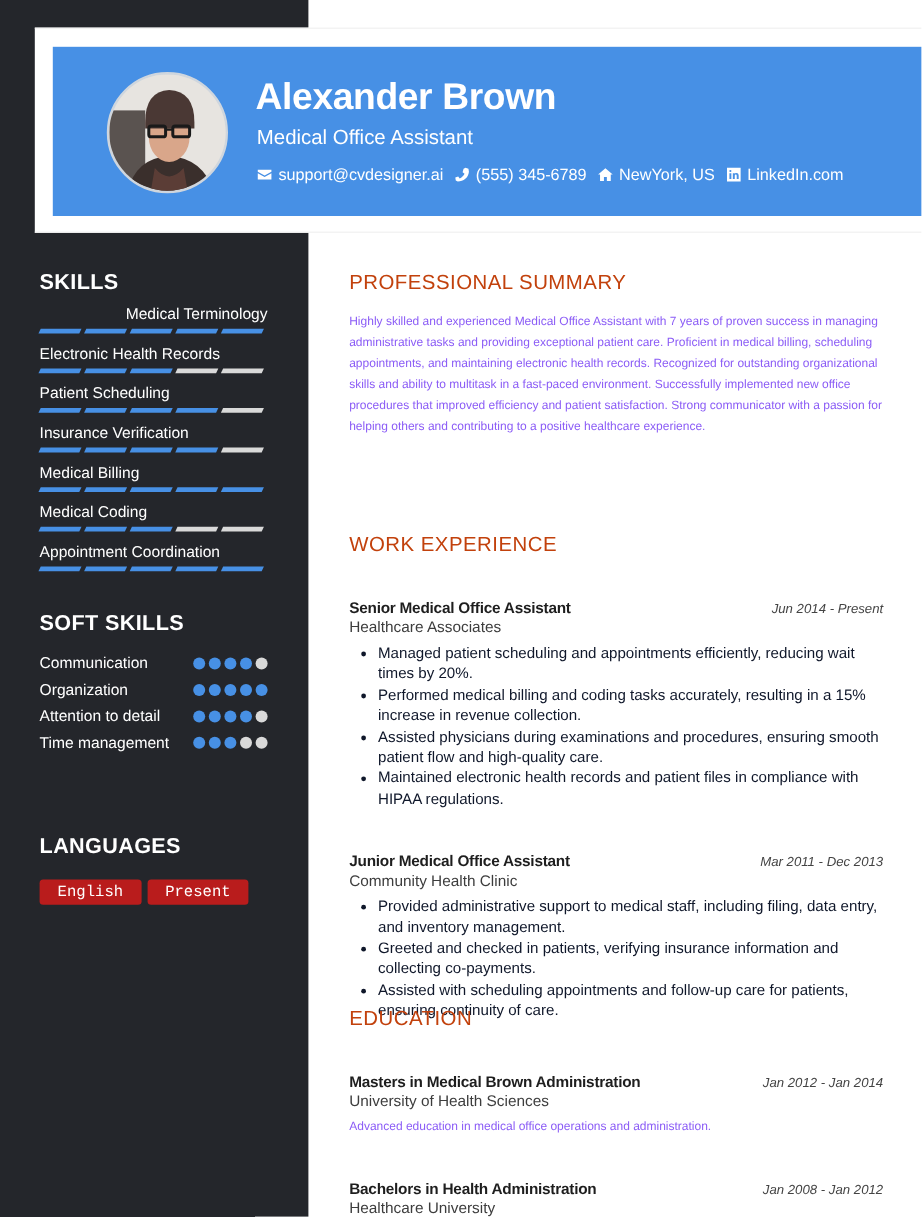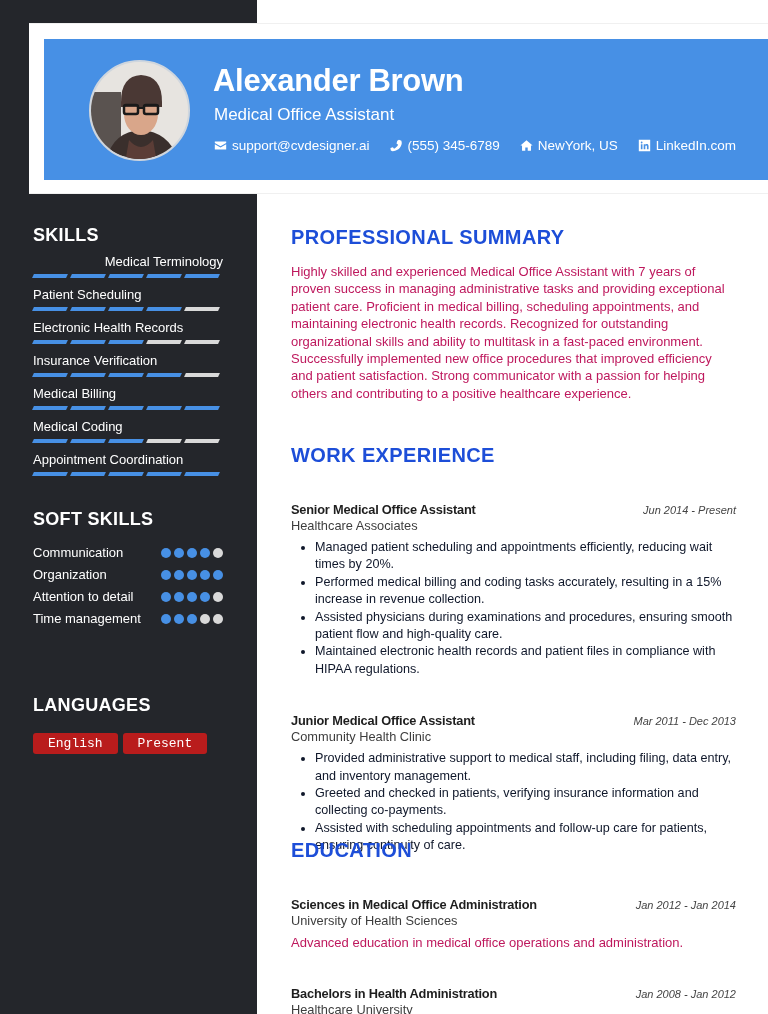--- a/index.html
+++ b/index.html
@@ -6,21 +6,21 @@
   html, body { width: 768px; height: 1014px; overflow: hidden; }
   body { position: relative; background: #ffffff; font-family: "Liberation Sans", "DejaVu Sans", sans-serif; color: #333; }
 
   .sidebar { position: absolute; left: 0; top: 0; width: 257px; height: 1014px; background: #24262b; }
 
   .header-card { position: absolute; left: 29px; top: 23px; width: 739px; height: 171px; background: #fff; border-top: 1px solid #f0f0f0; border-bottom: 1px solid #f0f0f0; }
   .header-band { position: absolute; left: 15px; top: 15px; right: 0; height: 141px; background: #4790e5; }
   .avatar { position: absolute; left: 45px; top: 21px; width: 101px; height: 101px; border-radius: 50%; border: 2px solid #cfd6de; overflow: hidden; background: #ddd; }
   .name { position: absolute; left: 169px; top: 24px; font-size: 31px; font-weight: bold; color: #fff; letter-spacing: -0.3px; }
   .title { position: absolute; left: 170px; top: 66px; font-size: 17px; color: #fff; }
-  .contacts { position: absolute; left: 170px; top: 99px; display: flex; gap: 20px; font-size: 13.5px; color: #fff; align-items: center; white-space: nowrap; }
+  .contacts { position: absolute; left: 170px; top: 99px; display: flex; gap: 9px; font-size: 13.5px; color: #fff; align-items: center; white-space: nowrap; }
   .contact { display: flex; align-items: center; gap: 5px; }
   .contact svg { width: 13px; height: 13px; fill: #fff; }
 
   .side-section { position: absolute; left: 33px; width: 190px; color: #fff; }
   .side-h { font-size: 18px; font-weight: bold; color: #fff; letter-spacing: 0.3px; }
   .skill { margin-top: 9px; }
   .skill-name { font-size: 13px; color: #fff; line-height: 15px; }
   .bar-row { display: flex; gap: 4px; margin-top: 5px; }
   .seg { width: 34px; height: 4px; transform: skewX(-25deg); }
   .seg.on { background: #4790e5; }
@@ -30,22 +30,22 @@
   .soft-name { width: 110px; }
   .dots { display: flex; gap: 3px; margin-top: 4px; }
   .dot { width: 10px; height: 10px; border-radius: 50%; }
   .dot.on { background: #4790e5; }
   .dot.off { background: #d9d9d9; }
 
   .langs { display: flex; gap: 5px; margin-top: 17px; }
   .lang { background: #b91c1c; color: #fff; font-size: 13px; padding: 3px 15px; border-radius: 3px; font-family: Liberation Mono, monospace; }
 
   .main { position: absolute; left: 291px; width: 445px; }
-  .main-h { font-size: 20px; font-weight: bold; color: #1d4ed8; letter-spacing: 0.4px; }
-  .para { font-size: 13px; line-height: 17.4px; color: #be185d; }
+  .main-h { font-size: 17px; font-weight: normal; color: #c2410c; letter-spacing: 0.4px; }
+  .para { font-size: 10px; line-height: 17.4px; color: #8b5cf6; }
   .job-head { display: flex; justify-content: space-between; align-items: baseline; margin-top: 35px; }
   .job-title { font-size: 12.8px; font-weight: bold; color: #1e1e1e; letter-spacing: -0.2px; }
   .job-date { font-size: 11px; font-style: italic; color: #444; }
   .job-org { font-size: 12.8px; color: #3d3d3d; line-height: 18px; }
   ul.bullets { margin-top: 4px; padding-left: 24px; }
   ul.bullets li { font-size: 12.6px; line-height: 17.4px; color: #0f172a; }
 </style>
 </head>
 <body>
 
@@ -104,36 +104,36 @@
         <div class="skill-name">Medical Terminology</div>
         <div class="bar-row">
           <span class="seg on"></span>
           <span class="seg on"></span>
           <span class="seg on"></span>
           <span class="seg on"></span>
           <span class="seg on"></span>
         </div>
       </div>
       <div class="skill">
+        <div class="skill-name">Electronic Health Records</div>
+        <div class="bar-row">
+          <span class="seg on"></span>
+          <span class="seg on"></span>
+          <span class="seg on"></span>
+          <span class="seg off"></span>
+          <span class="seg off"></span>
+        </div>
+      </div>
+      <div class="skill">
         <div class="skill-name">Patient Scheduling</div>
         <div class="bar-row">
           <span class="seg on"></span>
           <span class="seg on"></span>
           <span class="seg on"></span>
           <span class="seg on"></span>
-          <span class="seg off"></span>
-        </div>
-      </div>
-      <div class="skill">
-        <div class="skill-name">Electronic Health Records</div>
-        <div class="bar-row">
-          <span class="seg on"></span>
-          <span class="seg on"></span>
-          <span class="seg on"></span>
-          <span class="seg off"></span>
           <span class="seg off"></span>
         </div>
       </div>
       <div class="skill">
         <div class="skill-name">Insurance Verification</div>
         <div class="bar-row">
           <span class="seg on"></span>
           <span class="seg on"></span>
           <span class="seg on"></span>
           <span class="seg on"></span>
@@ -261,21 +261,21 @@
       <li>Assisted with scheduling appointments and follow-up care for patients, ensuring continuity of care.</li>
     </ul>
   </div>
 </div>
 
 <div class="main" style="top:839px;">
   <div class="main-h">EDUCATION</div>
 
   <div style="margin-top:17px;">
     <div class="job-head">
-      <span class="job-title">Sciences in Medical Office Administration</span>
+      <span class="job-title">Masters in Medical Brown Administration</span>
       <span class="job-date">Jan 2012 - Jan 2014</span>
     </div>
     <div class="job-org">University of Health Sciences</div>
     <div class="para" style="margin-top:4px;">Advanced education in medical office operations and administration.</div>
   </div>
 
   <div style="margin-top:7px;">
     <div class="job-head">
       <span class="job-title">Bachelors in Health Administration</span>
       <span class="job-date">Jan 2008 - Jan 2012</span>

